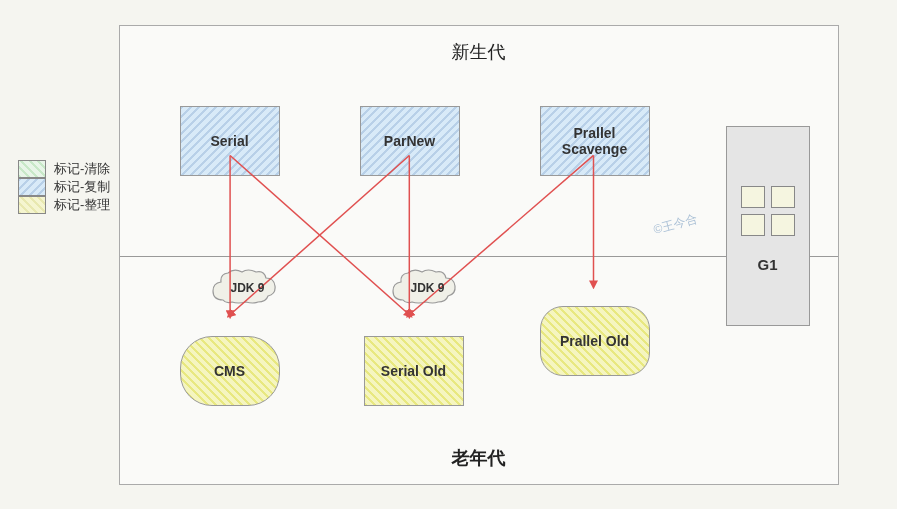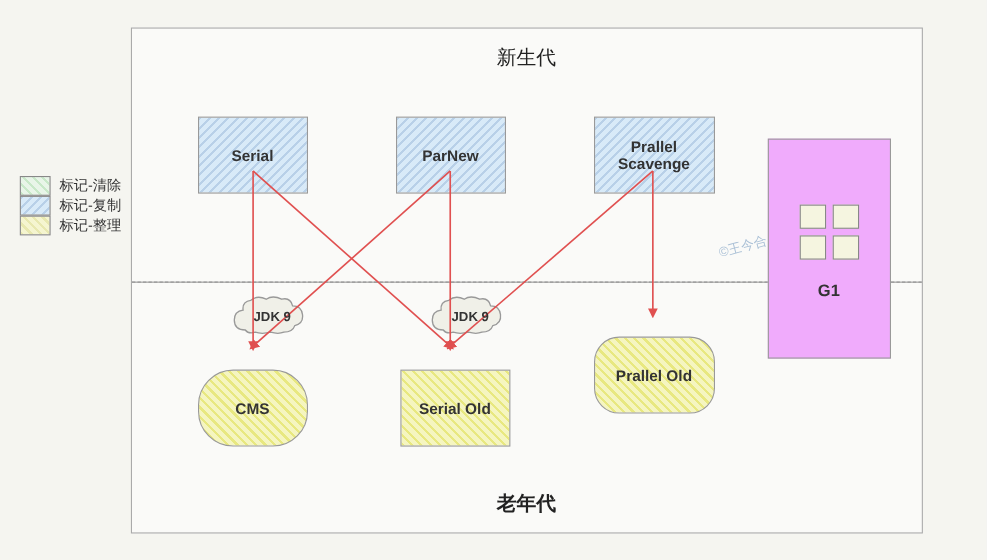--- a/index.html
+++ b/index.html
@@ -203,24 +203,24 @@
       width: 110px;
       height: 70px;
       border-radius: 23px;
     }
 
     
     .box-g1-container {
       position: absolute;
       right: 28px;
       top: 100px;
-      width: 112px;
+      width: 84px;
       height: 200px;
       border: 1.5px solid #999;
-      background: #f0abfc;
+      background: #e5e5e5;
       display: flex;
       flex-direction: column;
       align-items: center;
       justify-content: center;
       gap: 8px;
     }
 
     .box-g1-label {
       font-size: 15px;
       font-weight: bold;

